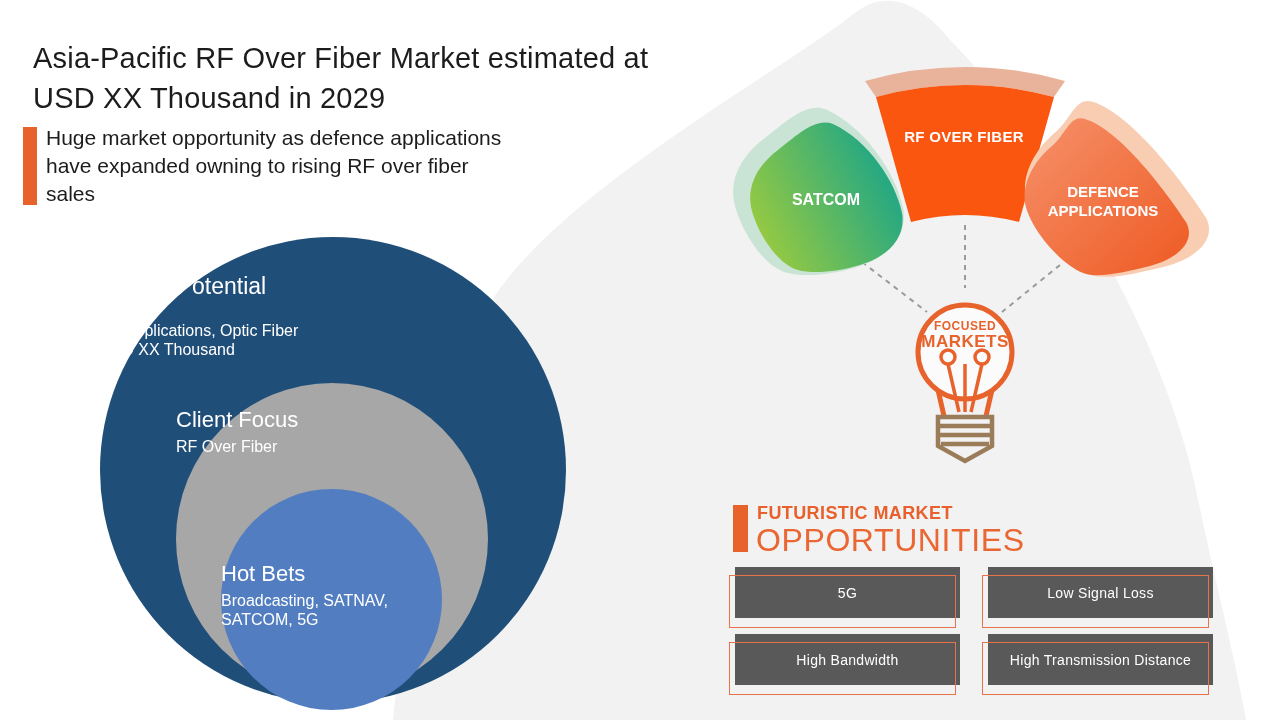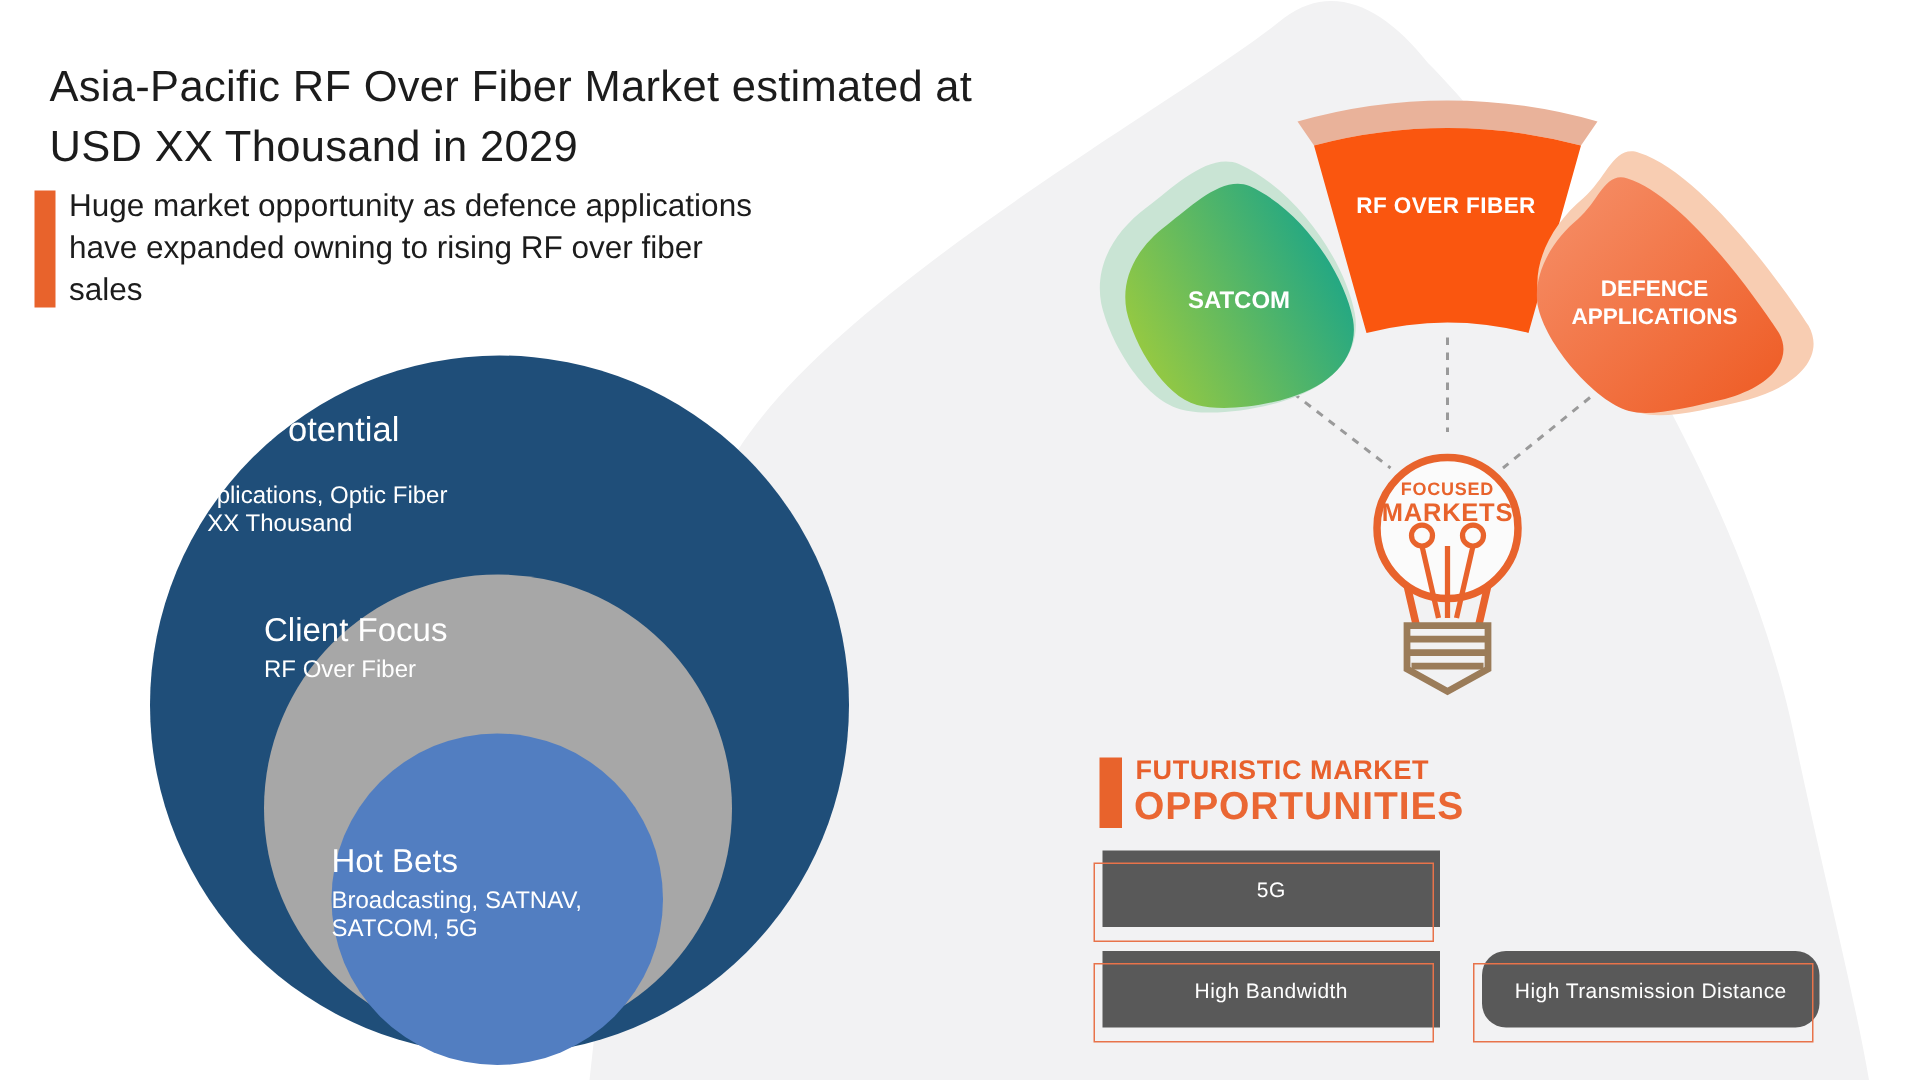--- a/index.html
+++ b/index.html
@@ -37,35 +37,35 @@
   .fm-text { font-family:"Liberation Sans", sans-serif; }
 
   
   .opp-head-bar { position:absolute; left:733px; top:505px; width:15px; height:47px; background:#e8632c; z-index:4; }
   .opp-head-1 {
     position:absolute; left:757px; top:503px; z-index:4;
     font-size:18px; font-weight:700; color:#e8602c; letter-spacing:0.4px;
   }
   .opp-head-2 {
     position:absolute; left:756px; top:522px; z-index:4;
-    font-size:26px; font-weight:700; color:#ea6733; letter-spacing:0.6px;
+    font-size:32px; font-weight:400; color:#ea6733; letter-spacing:0.6px;
   }
   .opp-box {
     position:absolute; width:225px; height:51px; background:#595959; z-index:4;
     display:flex; align-items:center; justify-content:center;
     color:#ffffff; font-size:14px; font-weight:400; letter-spacing:0.3px;
   }
   .opp-box::after {
     content:""; position:absolute; left:-6px; top:8px;
     width:100%; height:100%; border:1.5px solid #e8734a; z-index:-1;
   }
   .opp-1 { left:735px; top:567px; }
   .opp-2 { left:988px; top:567px; }
   .opp-3 { left:735px; top:634px; }
-  .opp-4 { left:988px; top:634px;border-radius:16px; }
+  .opp-4 { left:988px; top:634px; }
 </style>
 </head>
 <body>
 
 <div class="stage">
 
   <svg class="bg-svg" width="1280" height="720" viewBox="0 0 1280 720">
     <path d="M 393 720
              C 415 520 432 402 492 300
              C 562 190 790 66 856 12
@@ -160,16 +160,17 @@
       <text class="fm-text" x="965" y="330" text-anchor="middle" fill="#E8632C" font-size="12" font-weight="700" letter-spacing="0.5">FOCUSED</text>
       <text class="fm-text" x="965" y="347" text-anchor="middle" fill="#E8632C" font-size="17" font-weight="700" letter-spacing="0.5">MARKETS</text>
     </g>
   </svg>
 
   <div class="opp-head-bar"></div>
   <div class="opp-head-1">FUTURISTIC MARKET</div>
   <div class="opp-head-2">OPPORTUNITIES</div>
 
   <div class="opp-box opp-1">5G</div>
+  <div class="opp-box opp-2">Low Signal Loss</div>
   <div class="opp-box opp-3">High Bandwidth</div>
   <div class="opp-box opp-4">High Transmission Distance</div>
 
 </div>
 
 </body></html>

